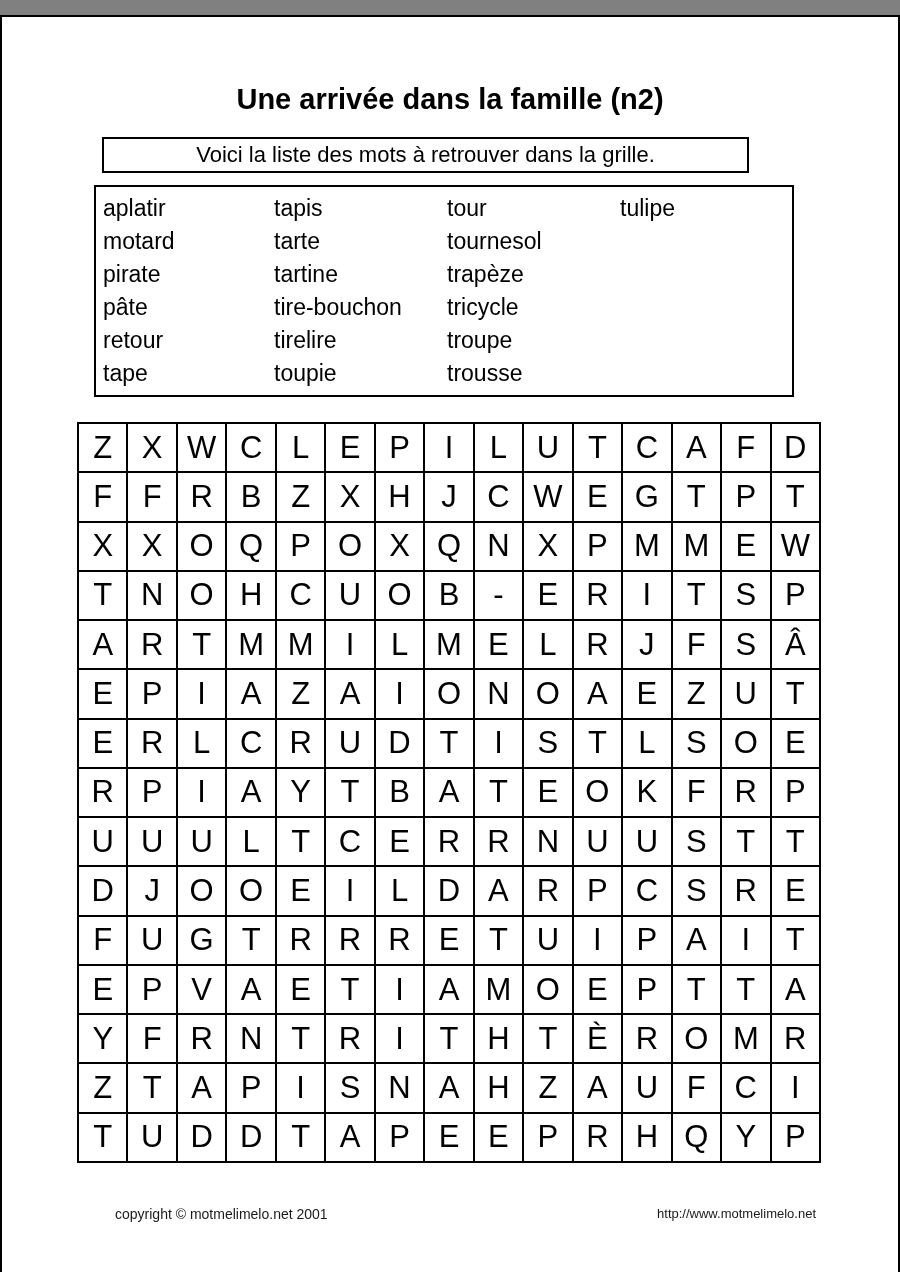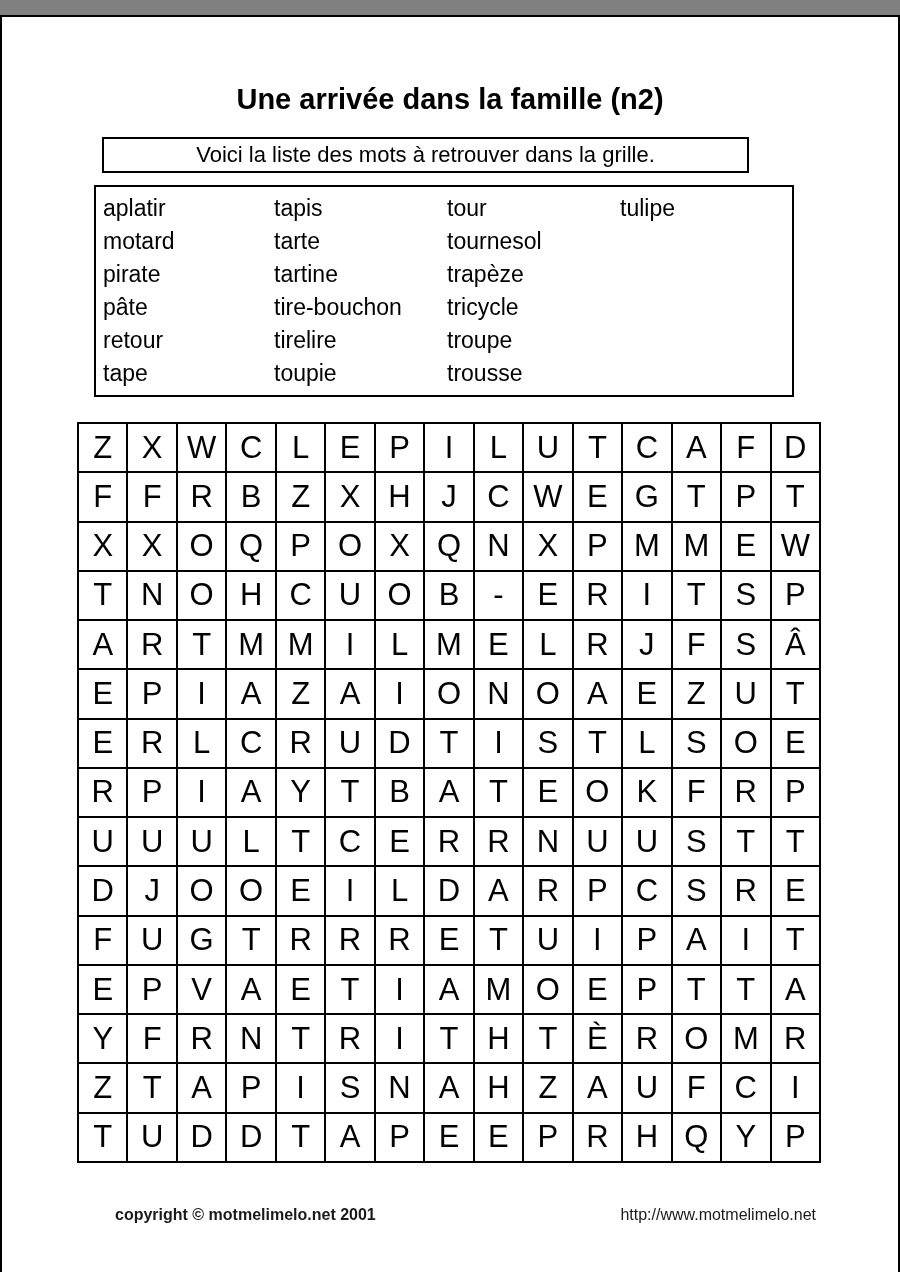--- a/index.html
+++ b/index.html
@@ -33,24 +33,24 @@
     display:grid;
     grid-template-columns:repeat(15, 1fr);
     grid-template-rows:repeat(15, 1fr);
   }
   .cell {
     border:1px solid #000;
     display:flex; align-items:center; justify-content:center;
     font-size:31px; font-weight:400;
   }
   .footer-left {
-    position:absolute; left:113px; top:1189px; font-size:16px; color:#1a1a1a;font-weight:bold;
+    position:absolute; left:113px; top:1189px; font-size:14px; color:#1a1a1a;
   }
   .footer-right {
-    position:absolute; right:82px; top:1189px; font-size:16px; color:#1a1a1a;
+    position:absolute; right:82px; top:1189px; font-size:13px; color:#1a1a1a;
   }
 </style>
 </head>
 <body>
 
 <div class="page">
 
   <div class="title">Une arrivée dans la famille (n2)</div>
 
   <div class="subtitle-box">

